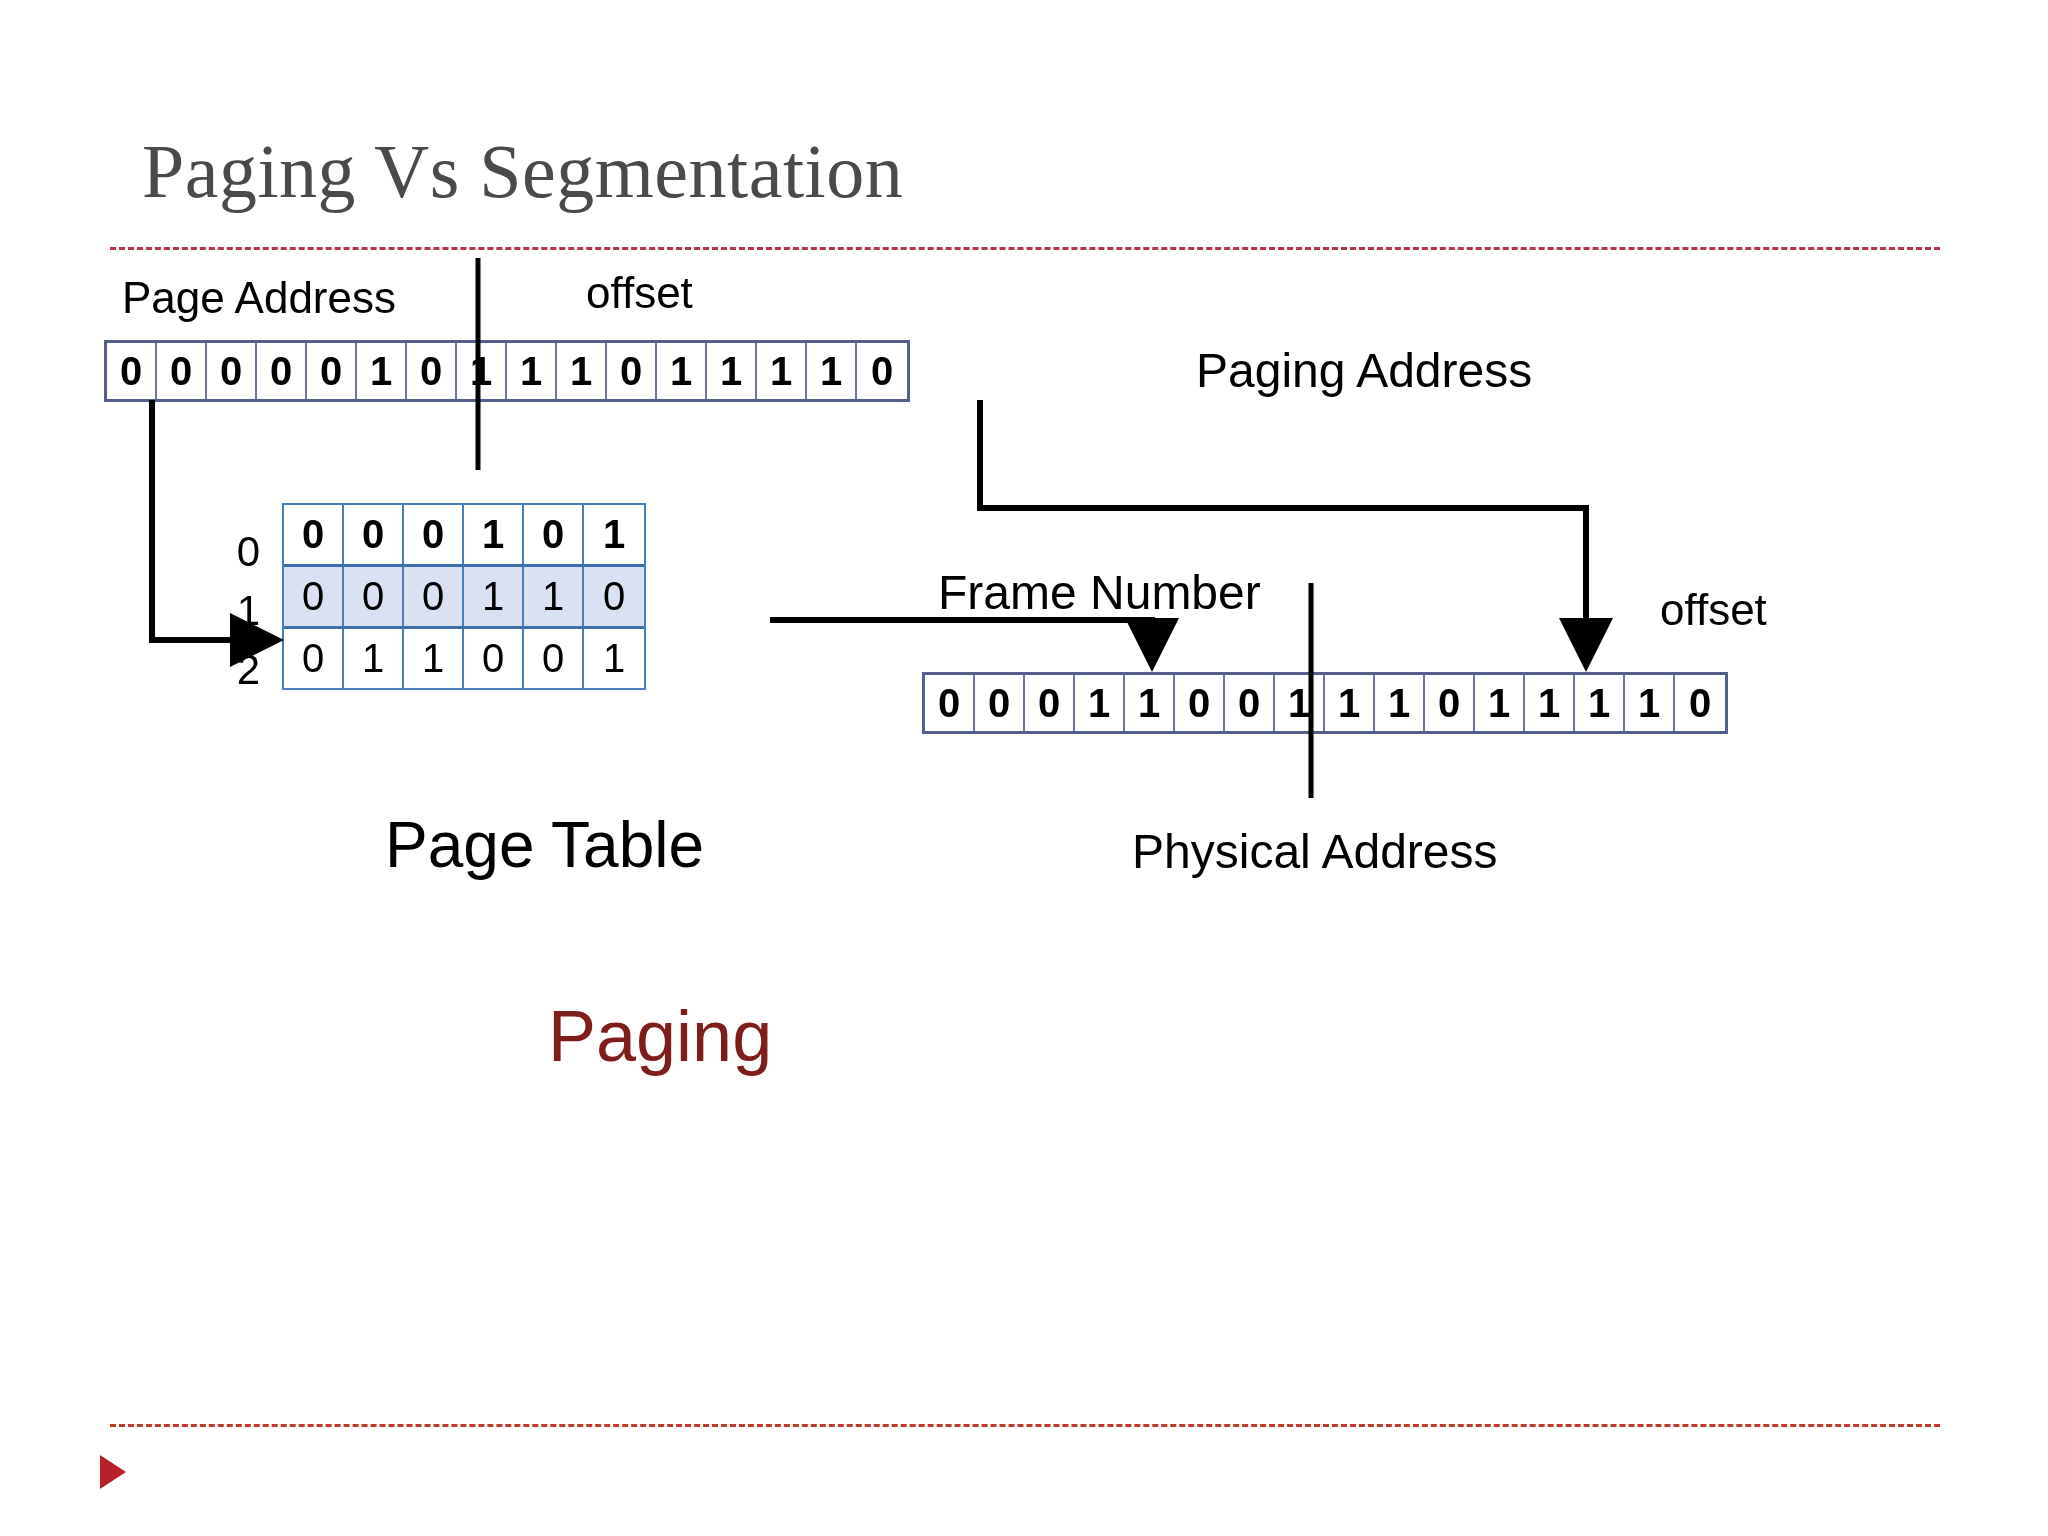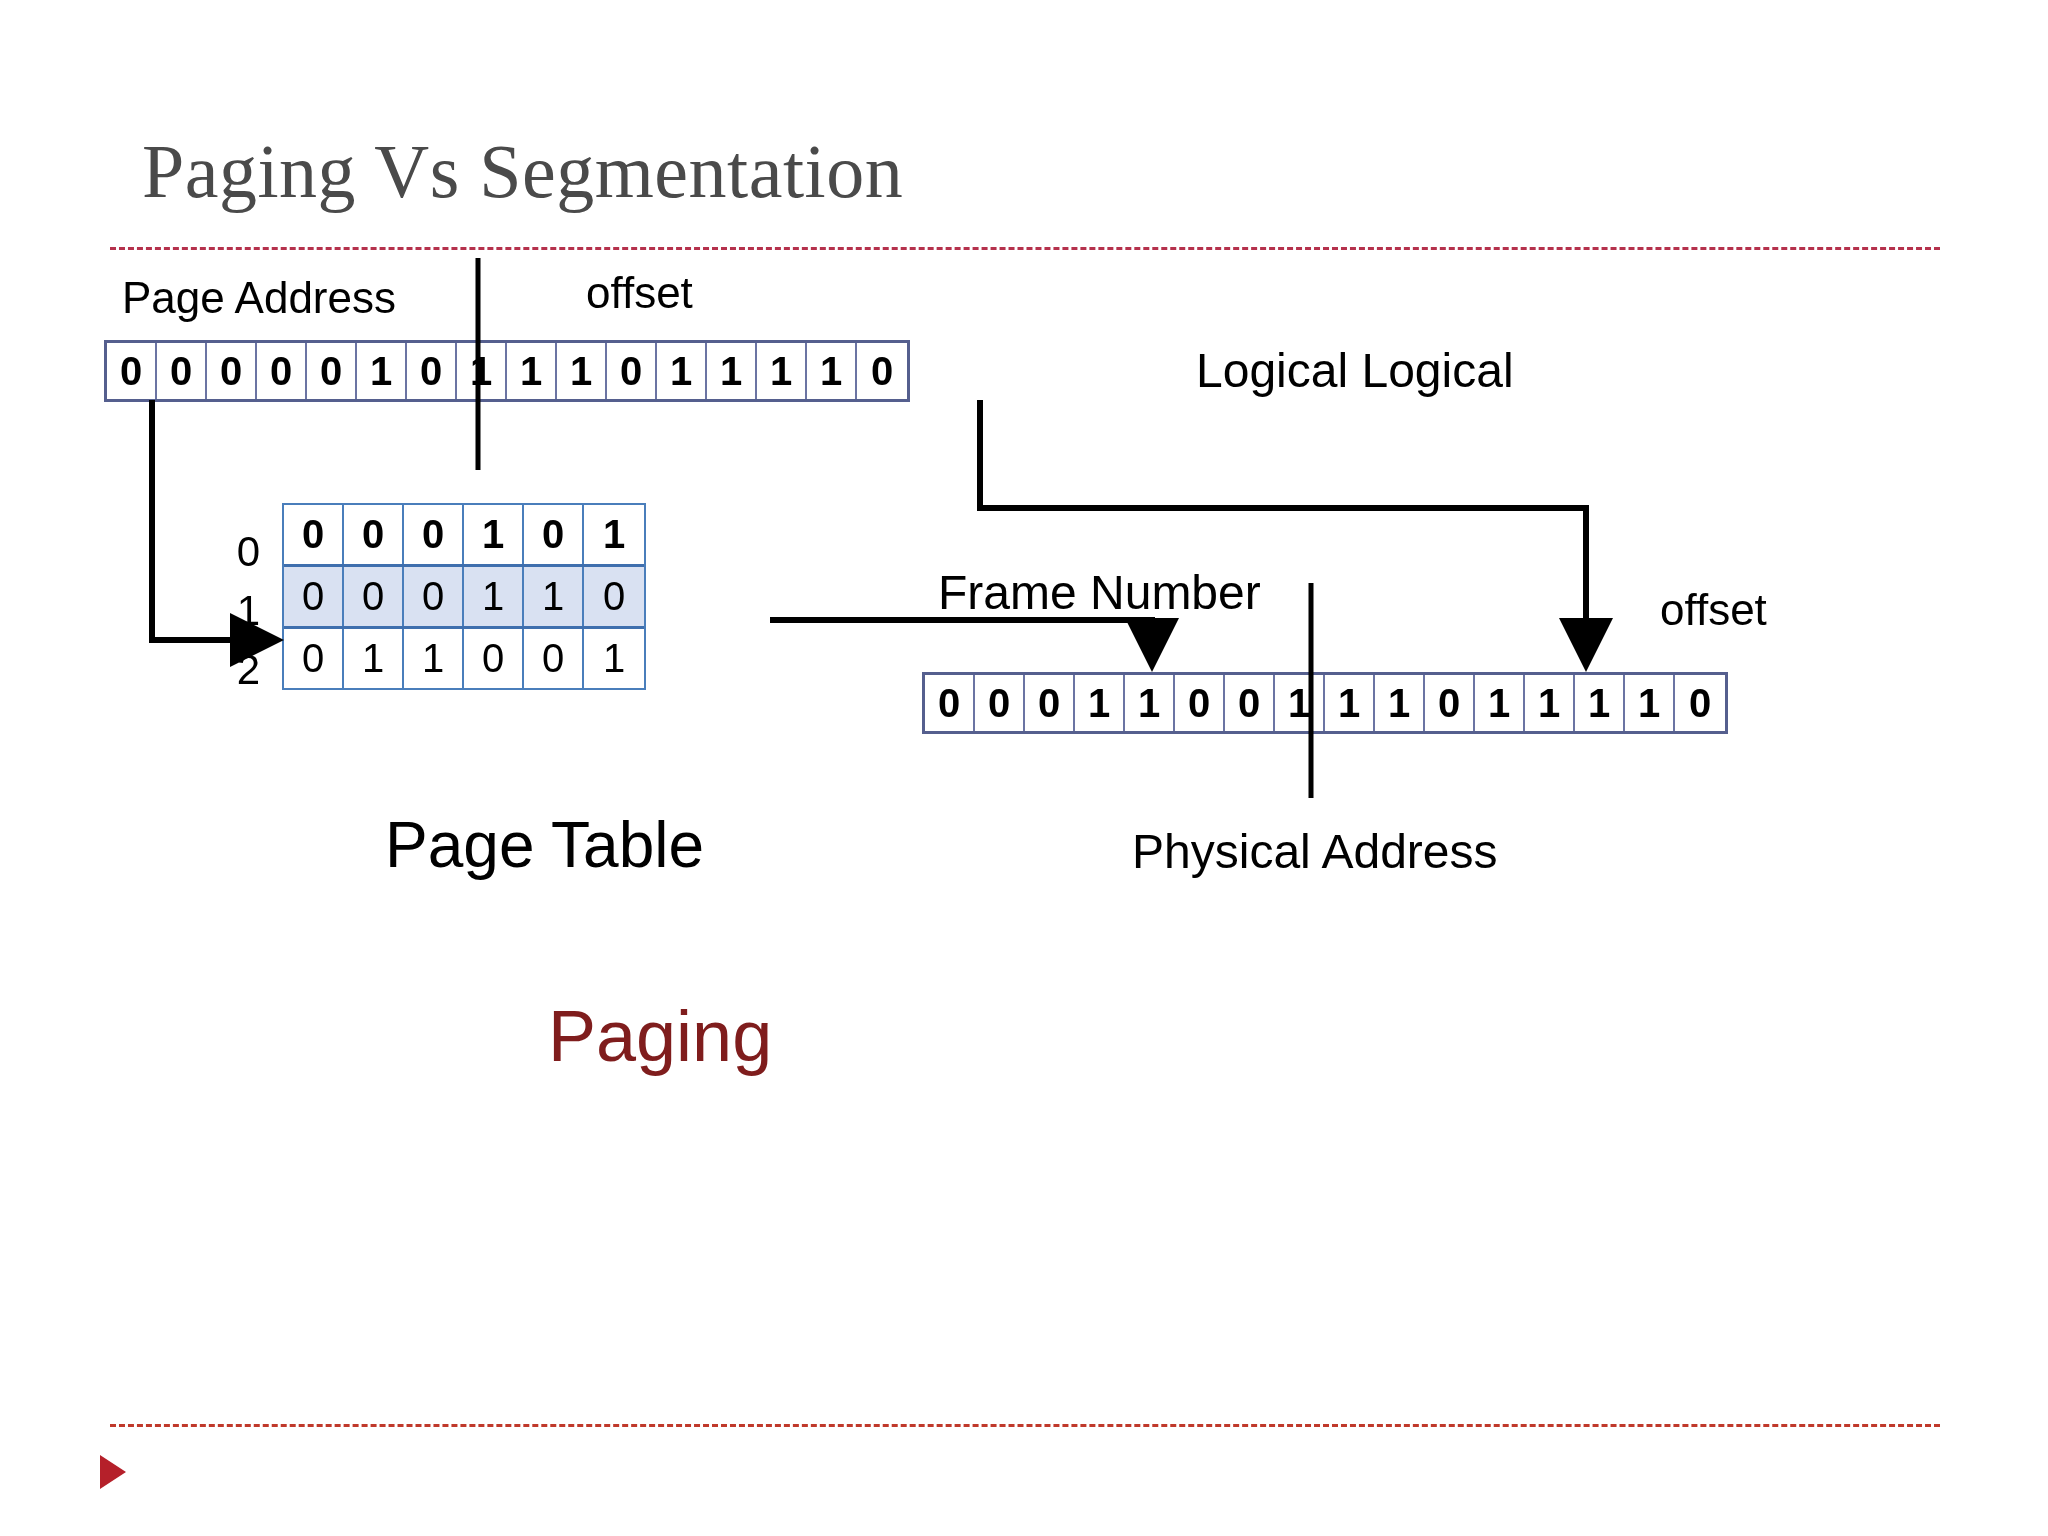--- a/index.html
+++ b/index.html
@@ -146,21 +146,21 @@
 </head>
 <body>
 
 <div class="slide-title">Paging Vs Segmentation</div>
 <div class="title-rule"></div>
 
 <div class="lbl" id="lbl-page-number" style="left:122px; top:273px; font-size:44px;">Page Address</div>
 
 <div class="lbl" id="lbl-offset-top" style="left:586px; top:268px; font-size:44px;">offset</div>
 
-<div class="lbl" id="lbl-logical-address" style="left:1196px; top:343px; font-size:48px;">Logical Logical</div>
+<div class="lbl" id="lbl-logical-address" style="left:1196px; top:343px; font-size:48px;">Paging Address</div>
 
 <div class="bitrow" id="logical-address-row">
     <div class="cell">0</div>
     <div class="cell">0</div>
     <div class="cell">0</div>
     <div class="cell">0</div>
     <div class="cell">0</div>
     <div class="cell">1</div>
     <div class="cell">0</div>
     <div class="cell">1</div>

